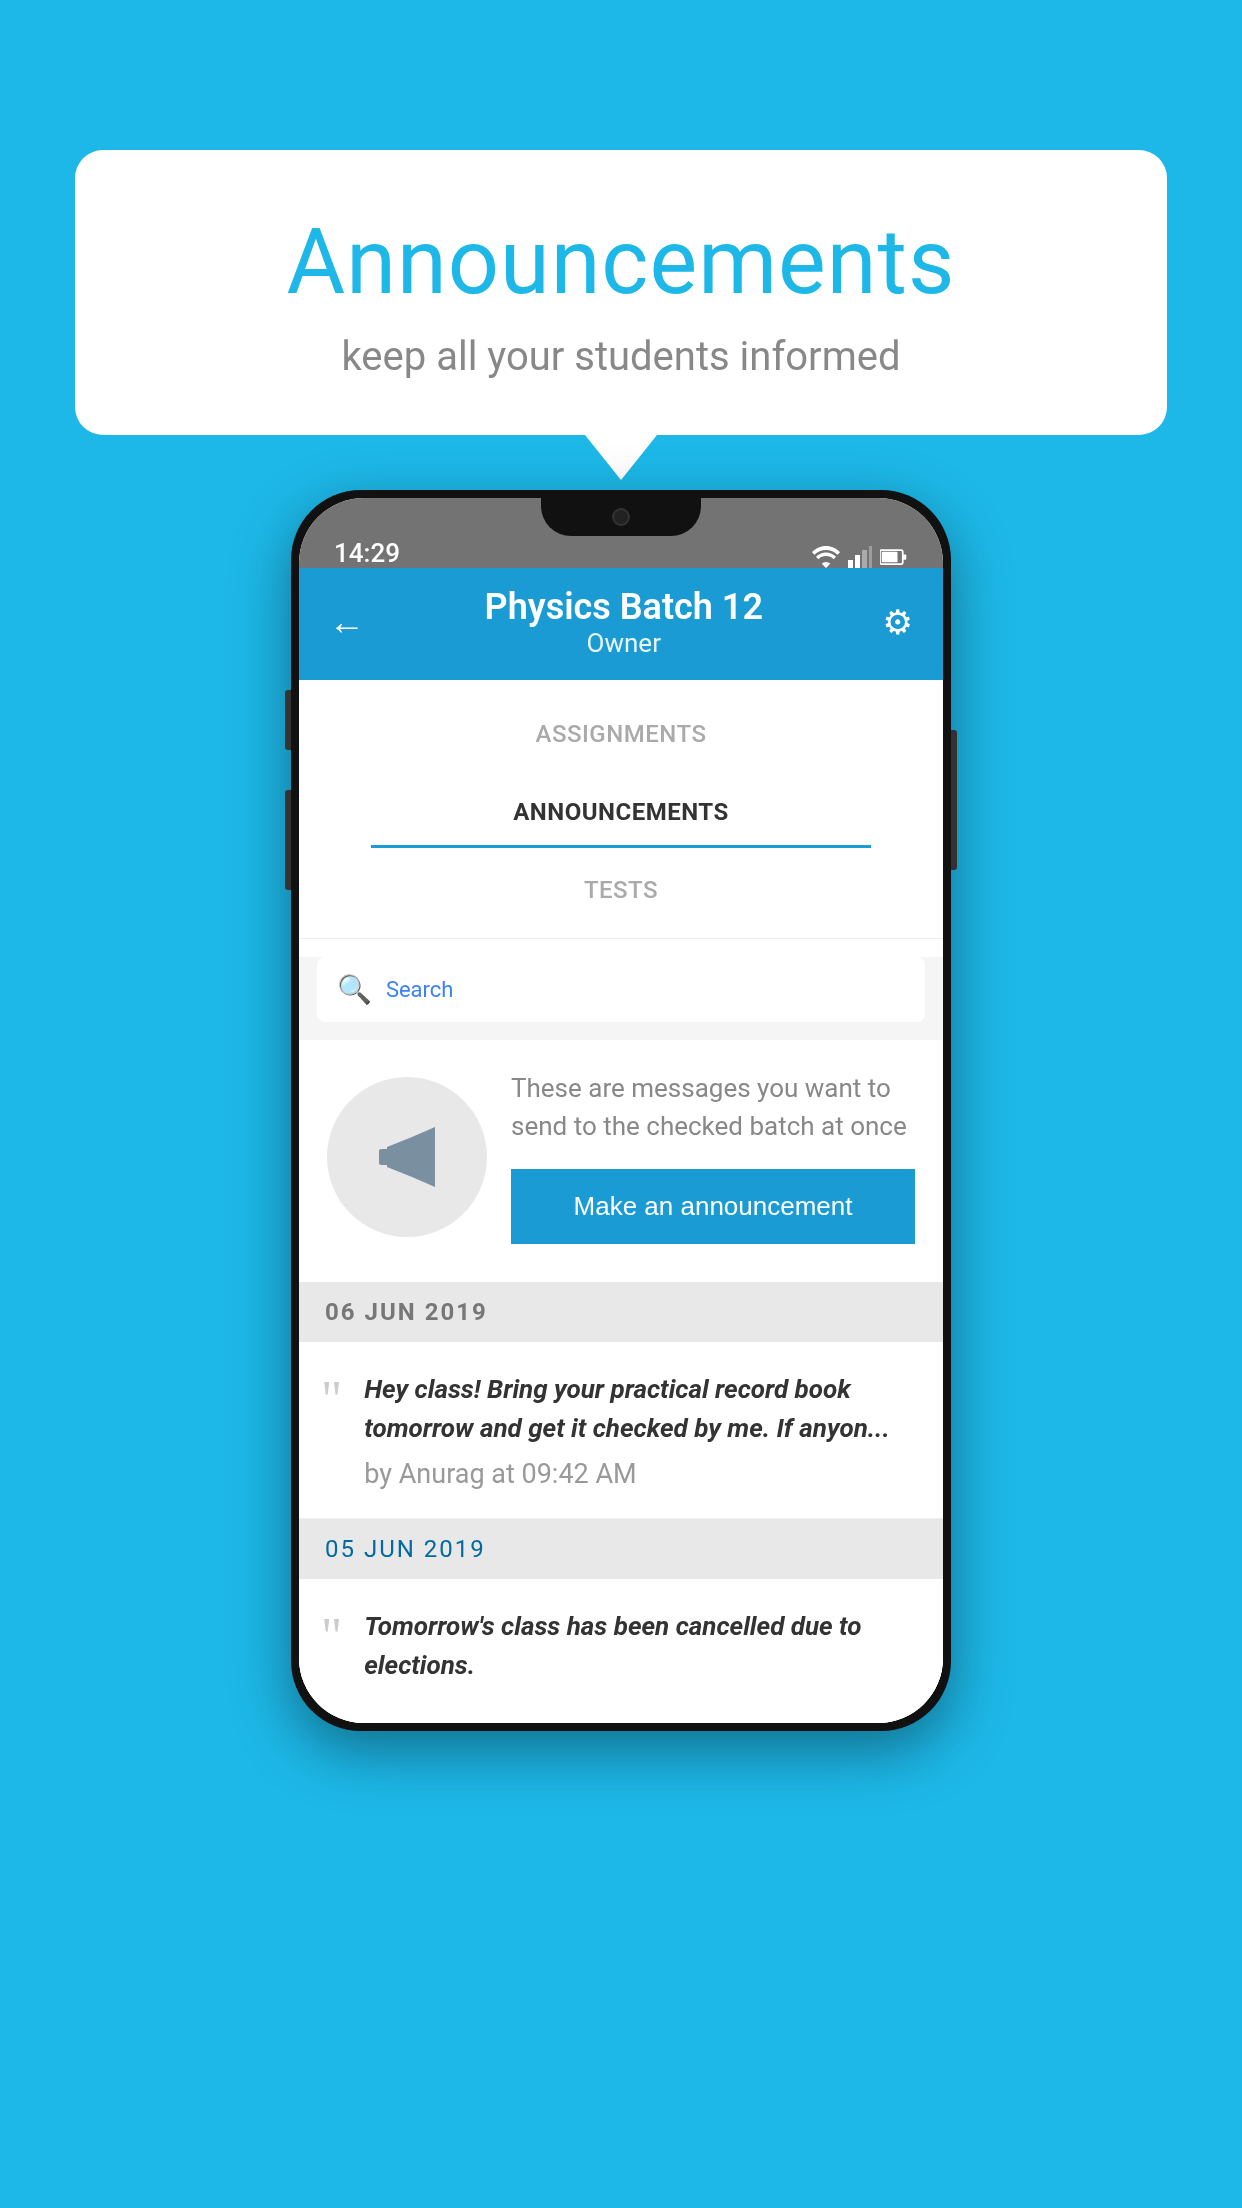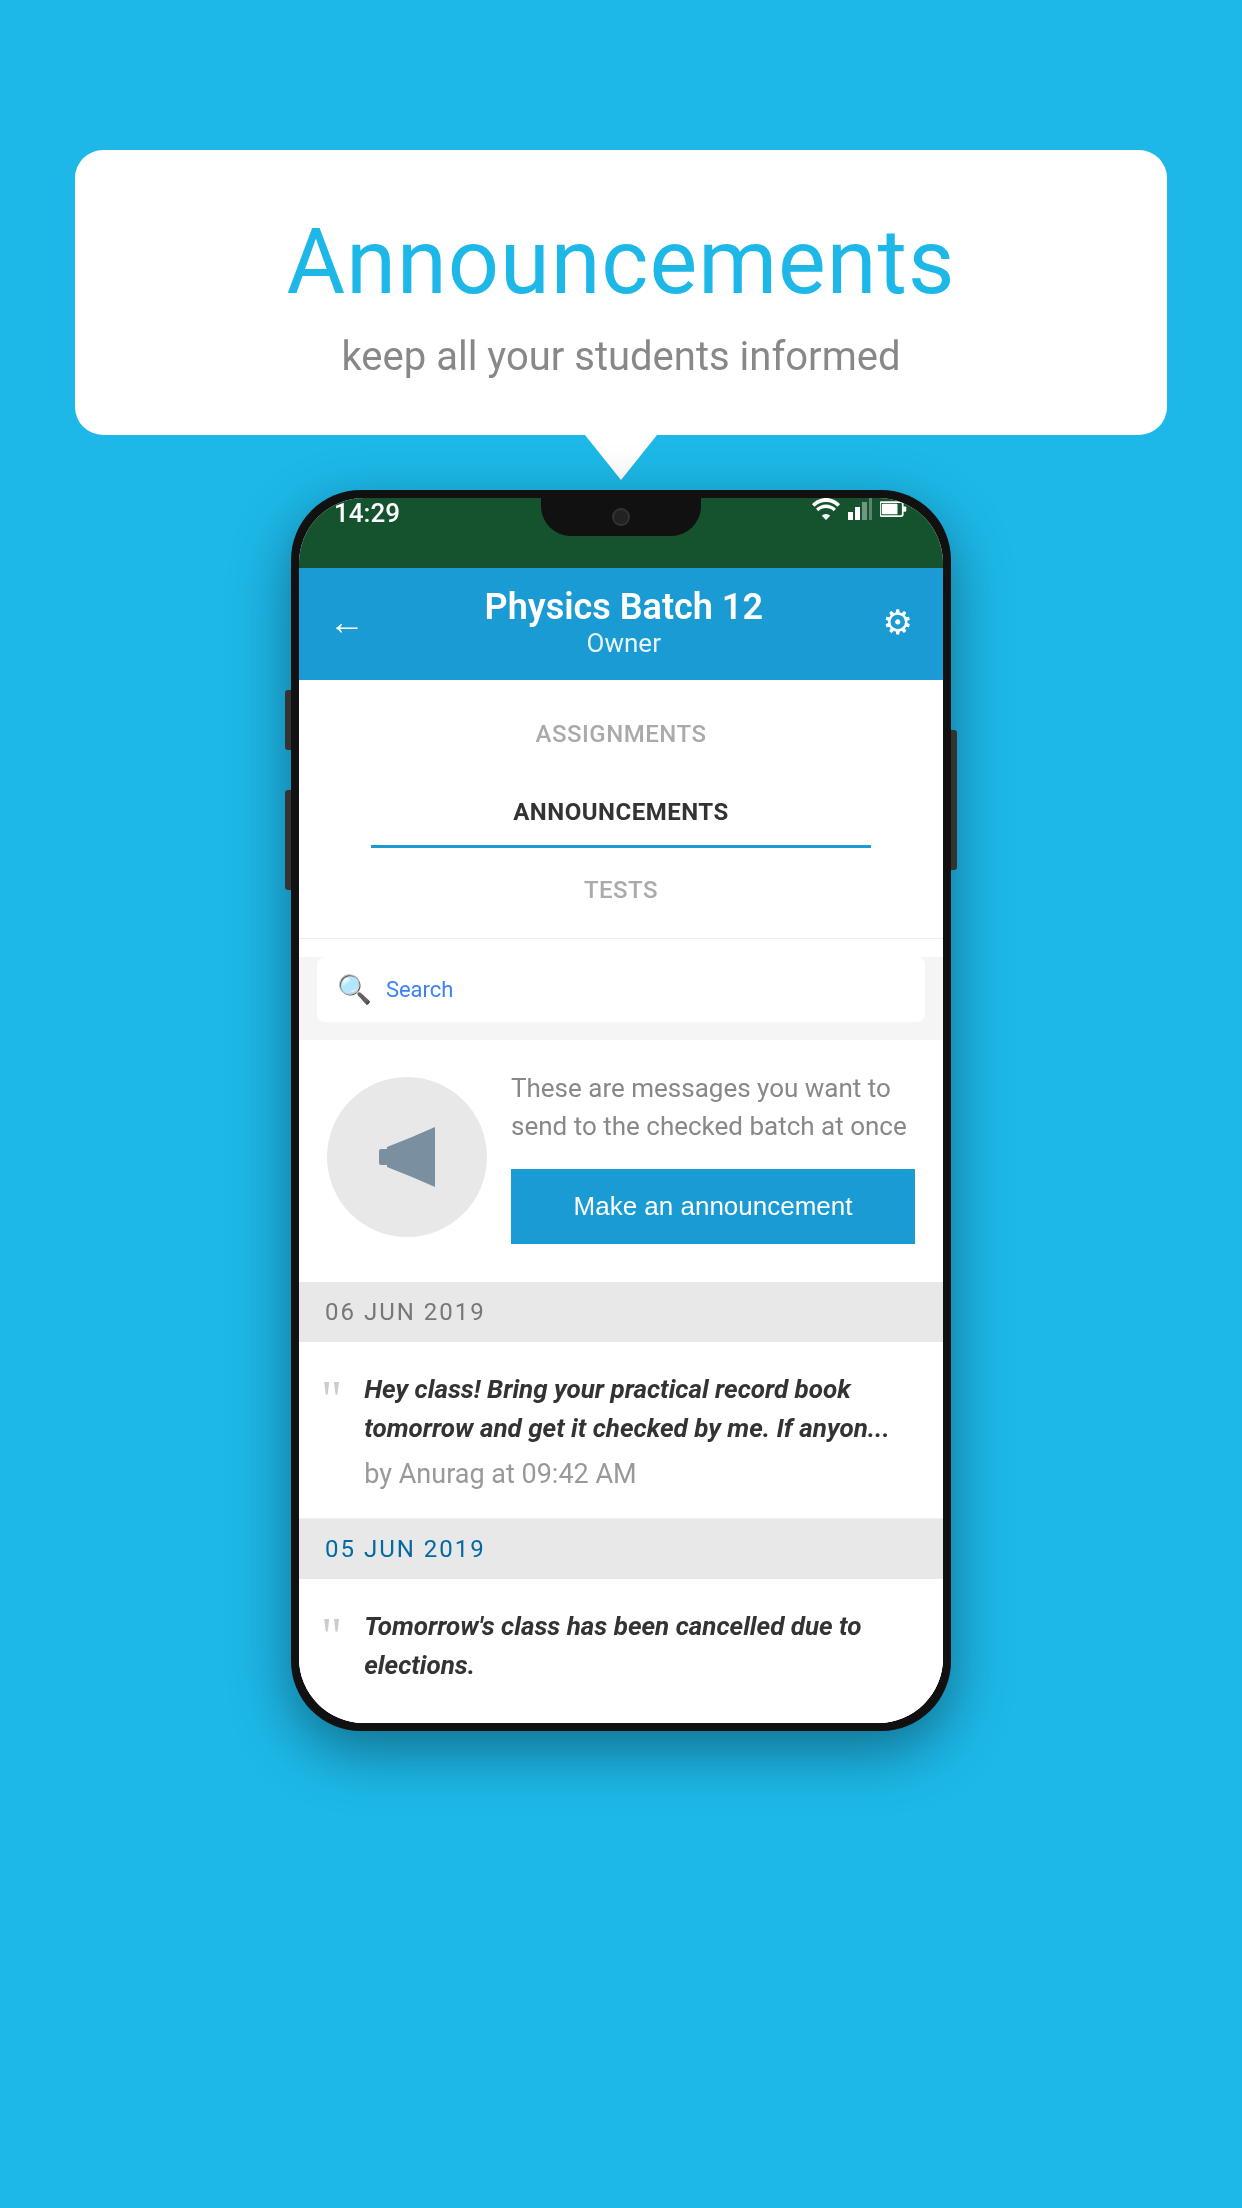--- a/index.html
+++ b/index.html
@@ -77,24 +77,24 @@
 
     .phone-inner {
       border-radius: 65px;
       overflow: hidden;
       background: white;
       position: relative;
     }
 
     
     .status-bar {
-      background: #14532d;
+      background: #737373;
       height: 70px;
       display: flex;
-      align-items: flex-start;
+      align-items: flex-end;
       justify-content: space-between;
       padding: 0 35px;
       position: relative;
     }
 
     .notch {
       position: absolute;
       top: 0;
       left: 50%;
       transform: translateX(-50%);
@@ -273,21 +273,21 @@
       cursor: pointer;
       width: 100%;
     }
 
     
     .date-separator {
       background: #e8e8e8;
       padding: 16px 26px;
       font-size: 24px;
       color: #777;
-      font-weight: 400;
+      font-weight: 700;
       letter-spacing: 2px;
     }
 
     
     .announcement-item {
       background: white;
       display: flex;
       align-items: flex-start;
       padding: 28px 28px 28px 22px;
       gap: 22px;

